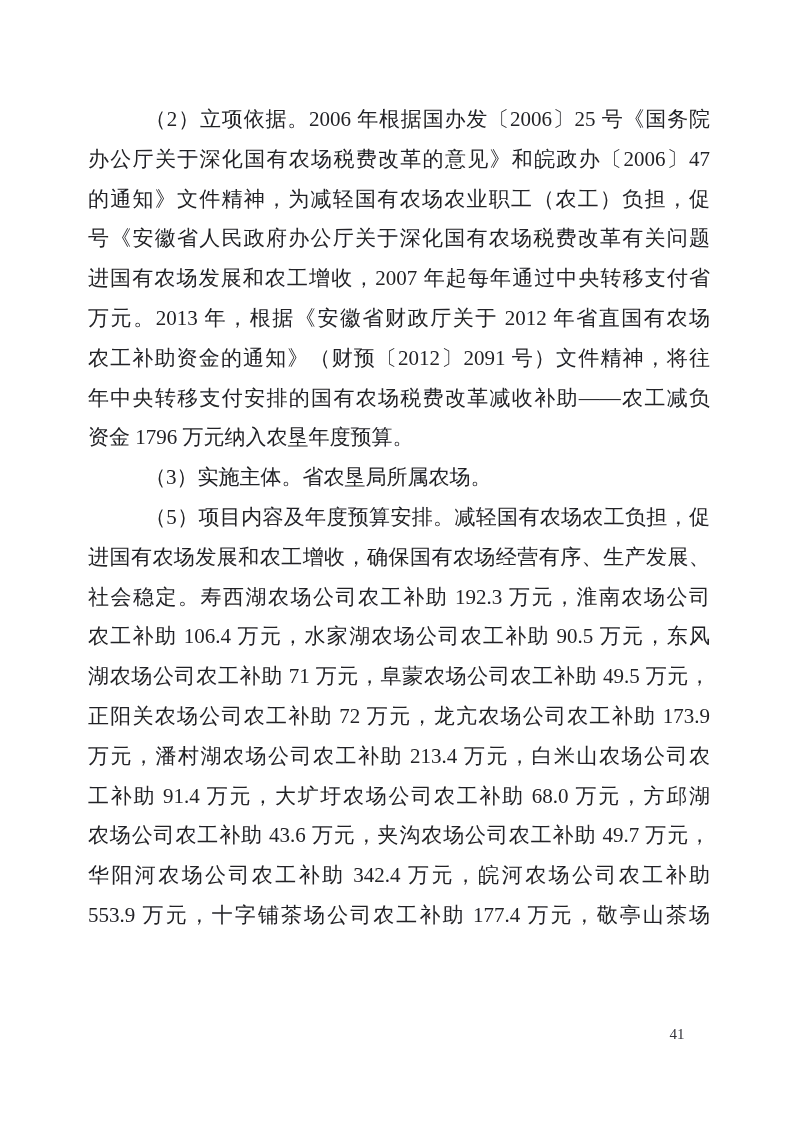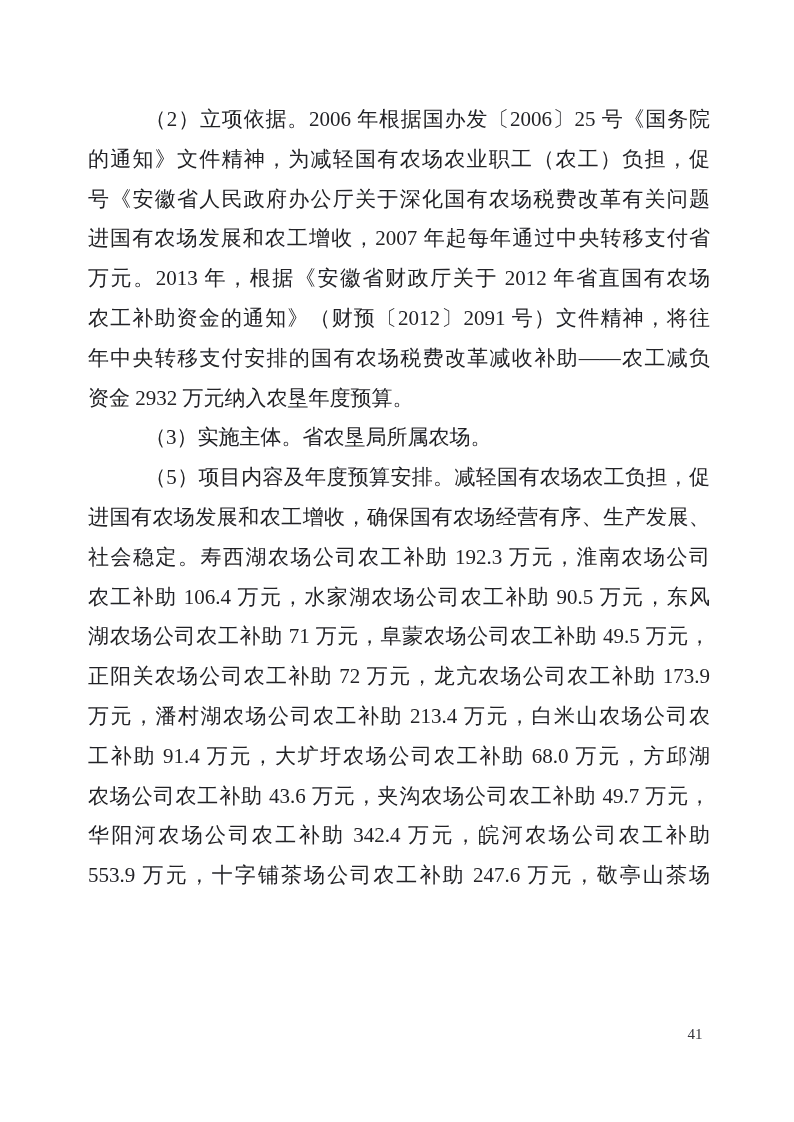--- a/index.html
+++ b/index.html
@@ -33,50 +33,51 @@
   .line.justify {
     text-align: justify;
     text-align-last: justify;
     text-justify: inter-character;
   }
   .line.indent {
     text-indent: 57px;
   }
   .pageno {
     position: absolute;
-    left: 680px;
+    left: 662px;
     top: 1024px;
     width: 30px;
     font-size: 15px;
     line-height: 20px;
     text-align: center;
     color: #33333a;
     font-family: "Liberation Serif", "DejaVu Serif", serif;
   }
 </style>
 </head>
 <body>
 
 <div class="page">
   <div class="doc-body" id="doc-body">
       <div class="line indent justify">（2）立项依据。2006 年根据国办发〔2006〕25 号《国务院</div>
+      <div class="line justify">办公厅关于深化国有农场税费改革的意见》和皖政办〔2006〕47</div>
       <div class="line justify">的通知》文件精神，为减轻国有农场农业职工（农工）负担，促</div>
       <div class="line justify">号《安徽省人民政府办公厅关于深化国有农场税费改革有关问题</div>
       <div class="line justify">进国有农场发展和农工增收，2007 年起每年通过中央转移支付省</div>
       <div class="line justify">万元。2013 年，根据《安徽省财政厅关于 2012 年省直国有农场</div>
       <div class="line justify">农工补助资金的通知》（财预〔2012〕2091 号）文件精神，将往</div>
       <div class="line justify">年中央转移支付安排的国有农场税费改革减收补助——农工减负</div>
-      <div class="line">资金 2932 万元纳入农垦年度预算。</div>
+      <div class="line">资金 1796 万元纳入农垦年度预算。</div>
       <div class="line indent">（3）实施主体。省农垦局所属农场。</div>
       <div class="line indent justify">（5）项目内容及年度预算安排。减轻国有农场农工负担，促</div>
       <div class="line justify">进国有农场发展和农工增收，确保国有农场经营有序、生产发展、</div>
       <div class="line justify">社会稳定。寿西湖农场公司农工补助 192.3 万元，淮南农场公司</div>
       <div class="line justify">农工补助 106.4 万元，水家湖农场公司农工补助 90.5 万元，东风</div>
       <div class="line justify">湖农场公司农工补助 71 万元，阜蒙农场公司农工补助 49.5 万元，</div>
       <div class="line justify">正阳关农场公司农工补助 72 万元，龙亢农场公司农工补助 173.9</div>
       <div class="line justify">万元，潘村湖农场公司农工补助 213.4 万元，白米山农场公司农</div>
       <div class="line justify">工补助 91.4 万元，大圹圩农场公司农工补助 68.0 万元，方邱湖</div>
       <div class="line justify">农场公司农工补助 43.6 万元，夹沟农场公司农工补助 49.7 万元，</div>
       <div class="line justify">华阳河农场公司农工补助 342.4 万元，皖河农场公司农工补助</div>
-      <div class="line justify">553.9 万元，十字铺茶场公司农工补助 247.6 万元，敬亭山茶场</div>
+      <div class="line justify">553.9 万元，十字铺茶场公司农工补助 177.4 万元，敬亭山茶场</div>
     </div>
   <div class="pageno">41</div>
 </div>
 
 </body></html>

